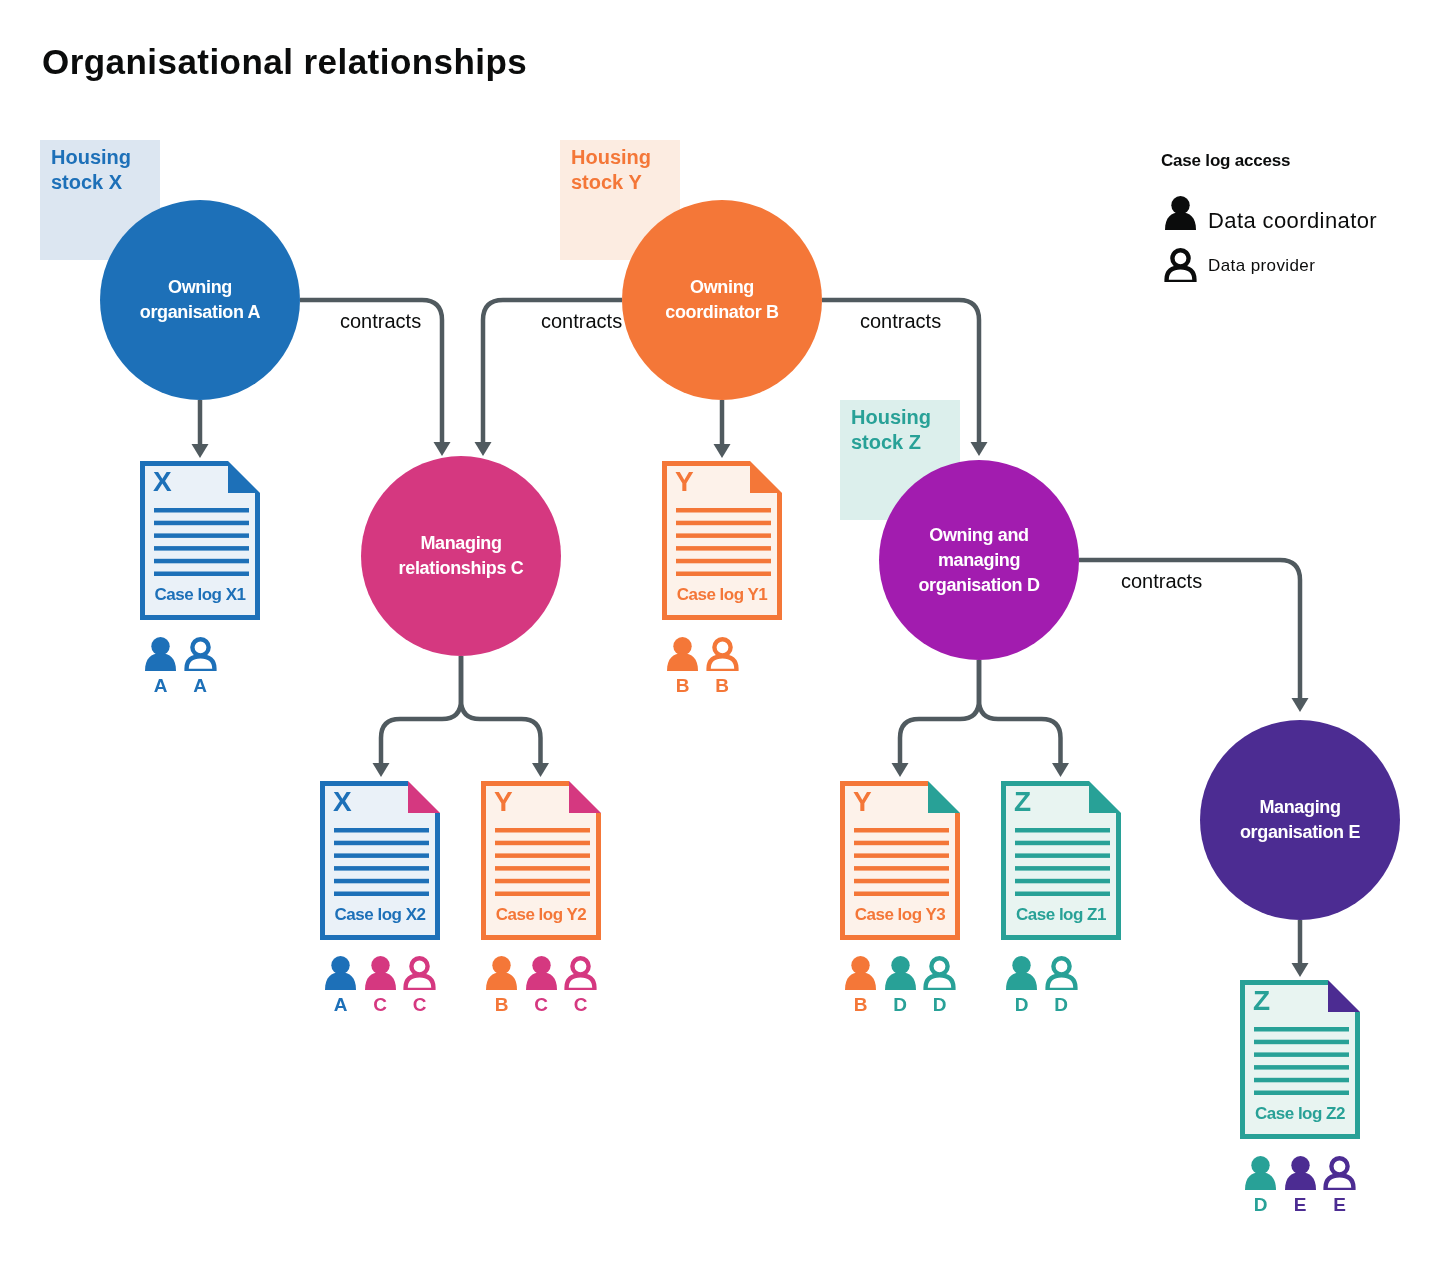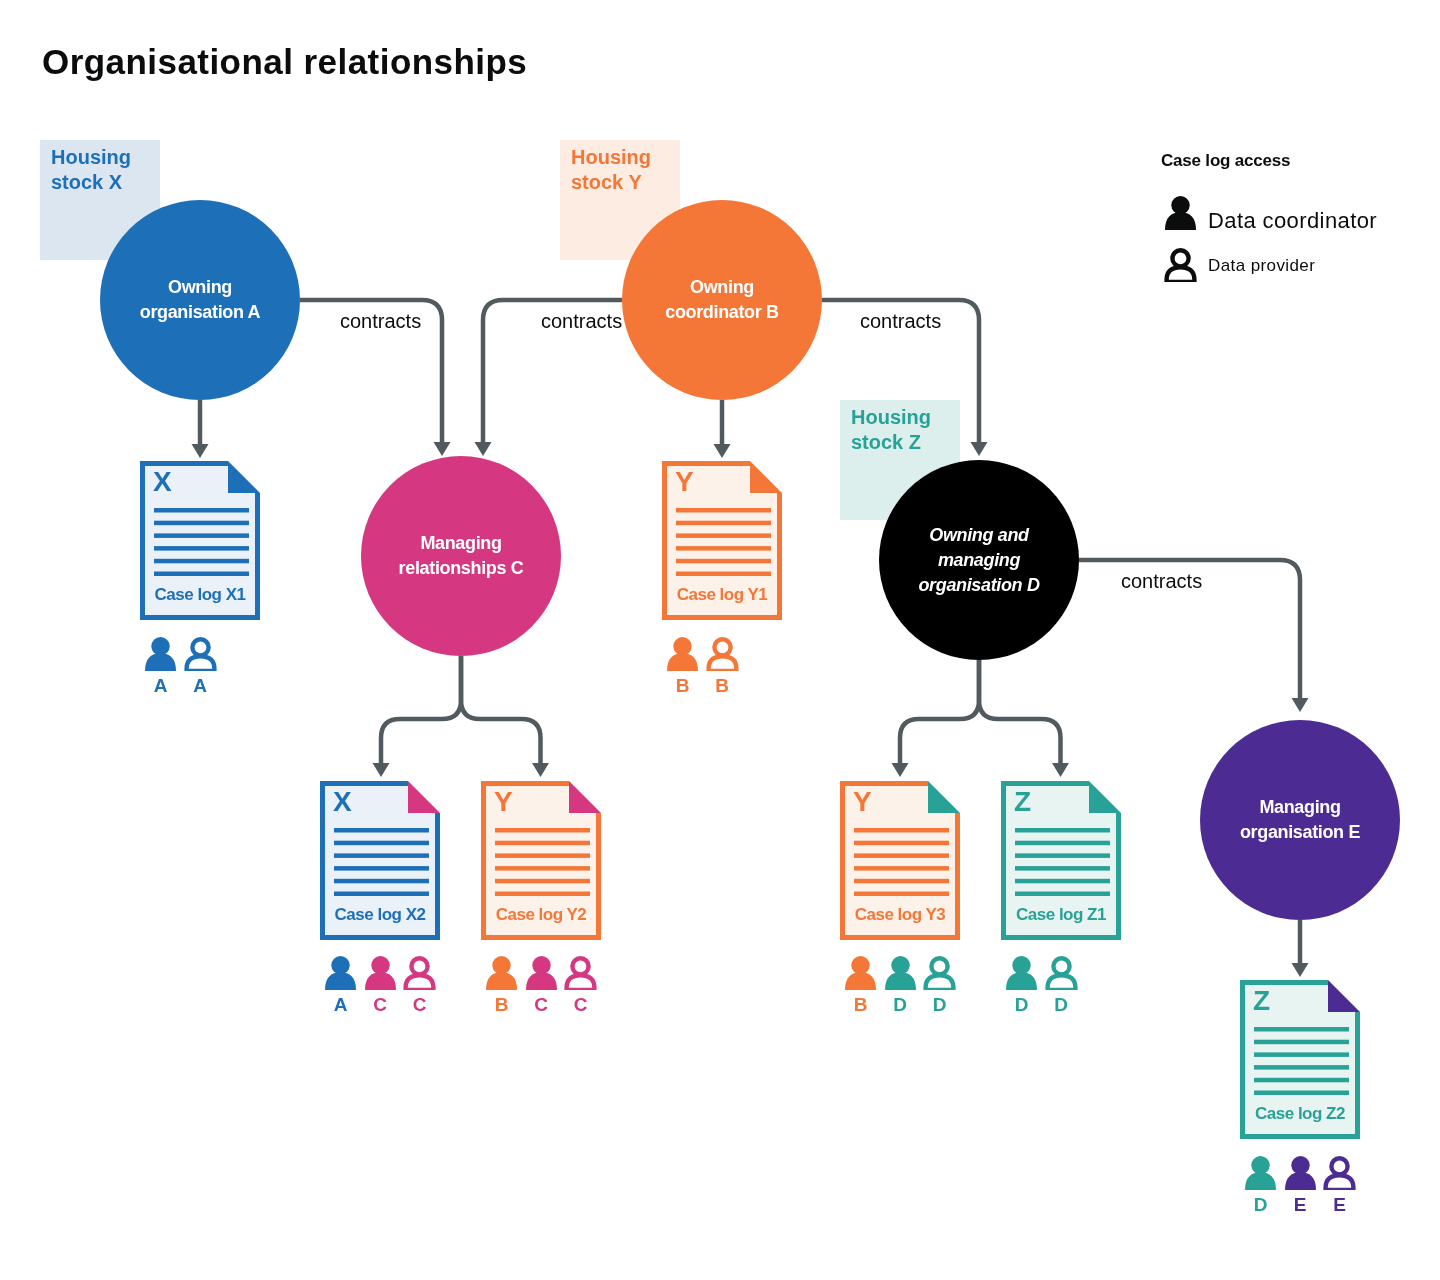--- a/index.html
+++ b/index.html
@@ -24,21 +24,21 @@
   .edges polygon{fill:#505a5f;}
 
   
   .org{position:absolute;width:200px;height:200px;border-radius:50%;
        display:flex;align-items:center;justify-content:center;text-align:center;}
   .org .org-label{color:#ffffff;font-size:18px;font-weight:bold;line-height:25px;letter-spacing:-0.35px;}
   .org .org-label span{display:block;}
   .org-a{left:100px;top:200px;background:#1d70b8;}
   .org-b{left:622px;top:200px;background:#f47738;}
   .org-c{left:361px;top:456px;background:#d53880;}
-  .org-d{left:879px;top:460px;background:#000000;font-style:italic;}
+  .org-d{left:879px;top:460px;background:#a21caf;}
   .org-e{left:1200px;top:720px;background:#4c2c92;}
 
   
   .contract{position:absolute;font-size:20px;line-height:20px;color:#0b0c0c;margin-left:21px;}
   .contract-1{left:319px;top:311px;}
   .contract-2{left:520px;top:311px;}
   .contract-3{left:839px;top:311px;}
   .contract-4{left:1100px;top:571px;}
 
   

